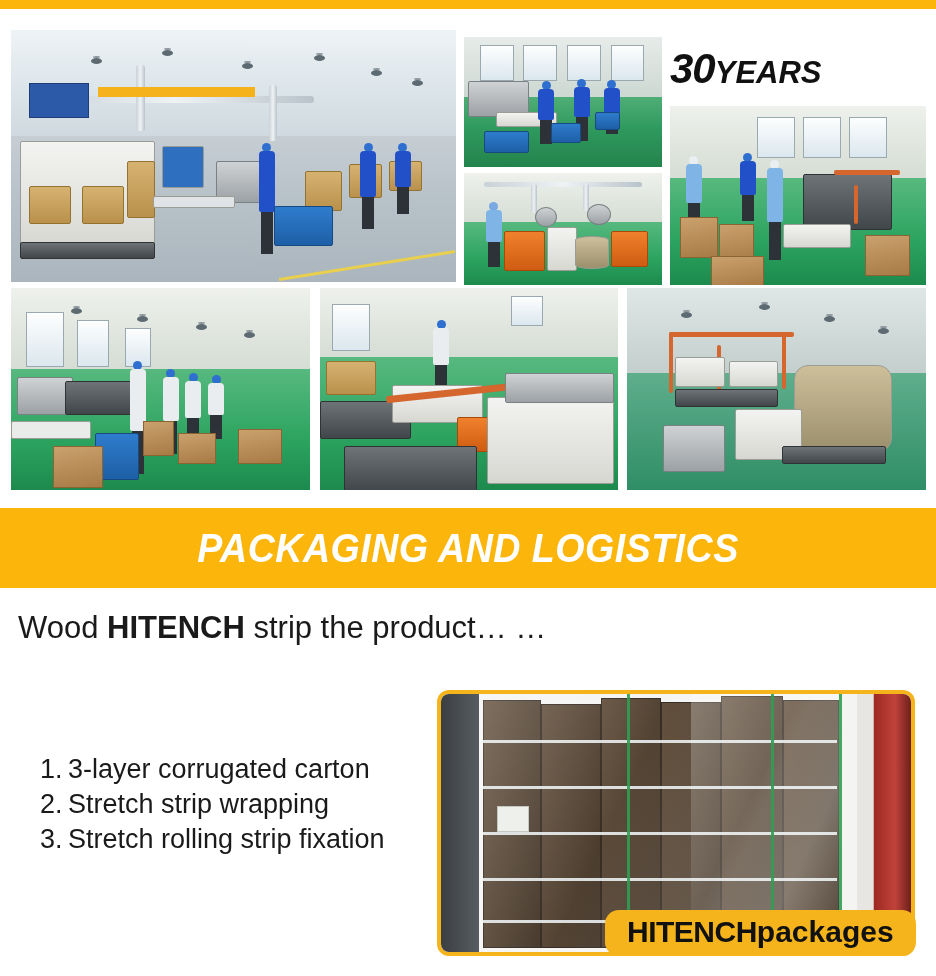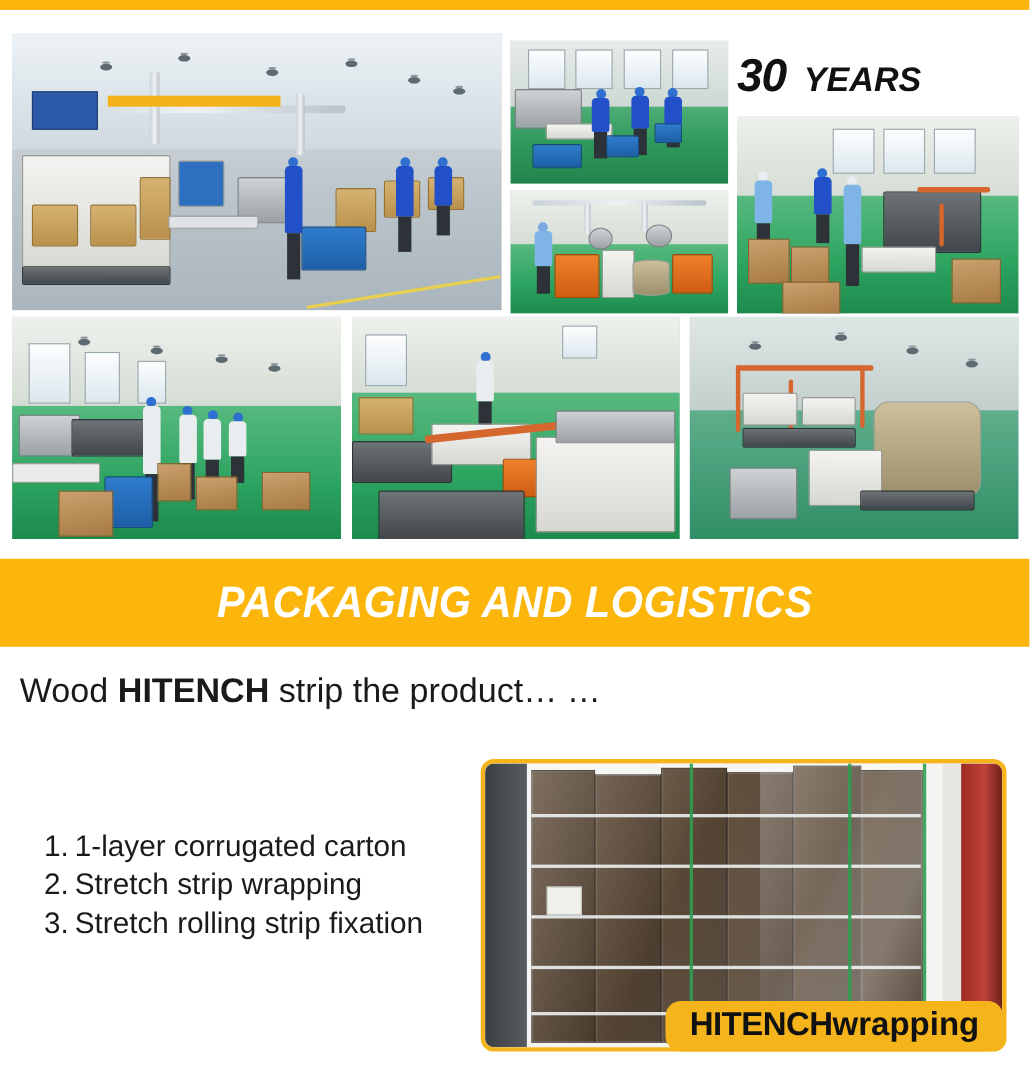--- a/index.html
+++ b/index.html
@@ -119,21 +119,21 @@
   }
 
   
   .years-block { position: absolute; left: 670px; top: 36px; width: 256px; height: 62px; }
   .years-text {
     position: absolute; left: 0; top: 0;
     font-style: italic; font-weight: bold; color: #111;
     white-space: nowrap;
   }
   .years-num { font-size: 42px; letter-spacing: -1px; }
-  .years-word { font-size: 31px; letter-spacing: 0px; margin-left: 16px; }
+  .years-word { font-size: 31px; letter-spacing: 0px; margin-left: 0; }
   .years-underline {
     position: absolute; left: 98px; top: 78px; width: 157px; height: 10px;
     background: #f5b21a;
   }
 
   
   .banner {
     position: absolute; left: 0; top: 508px; width: 936px; height: 80px;
     background: #fcb50b;
   }
@@ -435,21 +435,21 @@
 <div class="banner">
   <div class="banner-title">PACKAGING AND LOGISTICS</div>
 </div>
 
 <div class="intro">
   <span>Wood </span><span class="brand">HITENCH</span><span> strip the product… …</span>
 </div>
 
 <div class="list">
   <div class="list-item">
-    <span class="idx">1.</span><span>1-layer corrugated carton</span>
+    <span class="idx">1.</span><span>3-layer corrugated carton</span>
   </div>
   <div class="list-item">
     <span class="idx">2.</span><span>Stretch strip wrapping</span>
   </div>
   <div class="list-item">
     <span class="idx">3.</span><span>Stretch rolling strip fixation</span>
   </div>
 </div>
 
 <div class="logistics-frame">
@@ -475,14 +475,14 @@
 
     <div class="green-strap" style="left:186px; top:0; height:258px;"></div>
     <div class="green-strap" style="left:330px; top:0; height:258px;"></div>
     <div class="green-strap" style="left:398px; top:0; height:258px;"></div>
 
     <div class="label-tag" style="left:56px; top:112px; width:30px; height:24px;"></div>
   </div>
 </div>
 
 <div class="badge">
-  <span class="b-bold">HITENCH</span><span class="b-reg">wrapping</span>
+  <span class="b-bold">HITENCH</span><span class="b-reg">packages</span>
 </div>
 
 </body></html>

